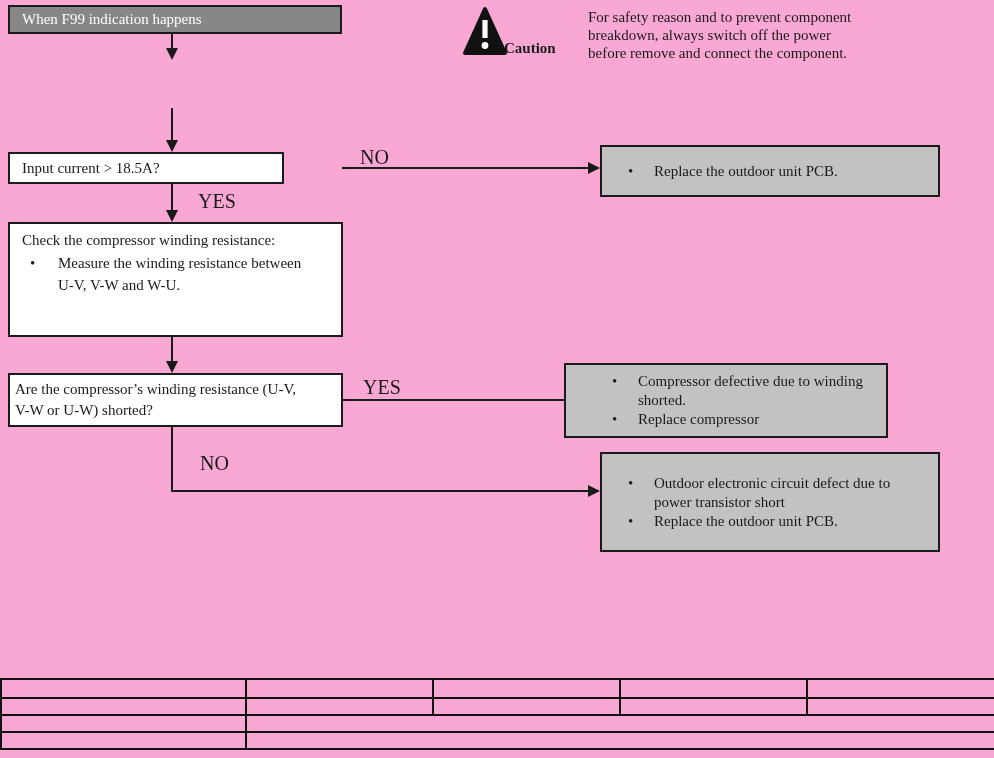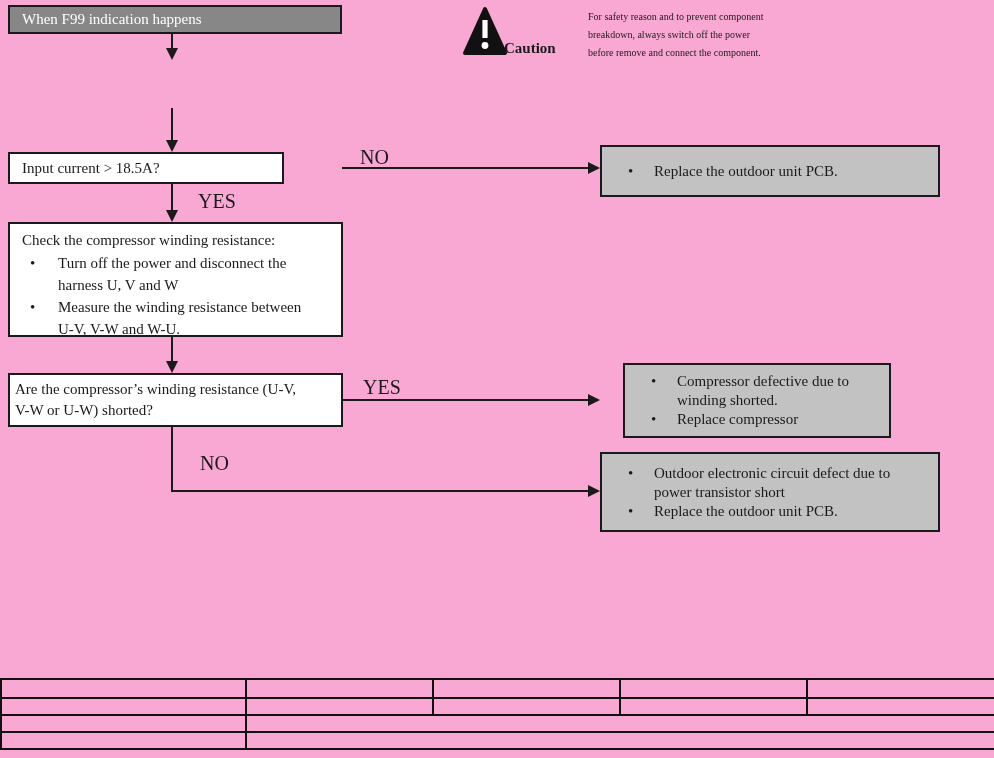--- a/index.html
+++ b/index.html
@@ -18,21 +18,21 @@
   .vline,.hline{position:absolute;background:var(--line);}
   .arr-down{position:absolute;width:0;height:0;border-left:6px solid transparent;border-right:6px solid transparent;border-top:12px solid var(--line);}
   .arr-right{position:absolute;width:0;height:0;border-top:6px solid transparent;border-bottom:6px solid transparent;border-left:12px solid var(--line);}
   .lbl{position:absolute;font-size:20px;color:#1a1a1a;}
   .steptitle{margin:0;}
   .stepul{margin:1px 0 0 0;padding:0;list-style:none;}
   .stepul li{position:relative;padding-left:36px;max-width:250px;}
   .stepul li::before{content:"\2022";position:absolute;left:8px;top:0;}
   .caution-wrap{position:absolute;}
   .caution-label{position:absolute;font-weight:bold;font-size:15px;}
-  .caution-text{position:absolute;font-size:10px;line-height:18px;width:330px;}
+  .caution-text{position:absolute;font-size:15px;line-height:18px;width:330px;}
   table.btable{position:absolute;left:0;top:678px;width:994px;border-collapse:collapse;table-layout:fixed;}
   table.btable td{border:2px solid #111;padding:0;font-size:12px;}
   tr.r1 td{height:17px;}
   tr.rn td{height:15px;}
 </style>
 </head>
 <body>
 
 <div id="page" style="--start-fill: #878787; --result-fill: #c2c2c2; --line: #1a1a1a;">
 
@@ -61,49 +61,48 @@
     </ul>
   </div>
 
   <div class="lbl" style="left:198px;top:190px;">YES</div>
   <div class="vline" style="left:171px;top:184px;width:2px;height:26px;"></div>
   <div class="arr-down" style="left:166px;top:210px;"></div>
 
   <div class="box" style="left:8px;top:222px;width:335px;height:115px;padding:5px 8px 5px 12px;line-height:22px;">
     <p class="steptitle">Check the compressor winding resistance:</p>
     <ul class="stepul">
-      <li>Turn off the power and disconnect the harness U, V and W</li>
       <li>Measure the winding resistance between U-V, V-W and W-U.</li>
     </ul>
   </div>
 
   <div class="vline" style="left:171px;top:337px;width:2px;height:24px;"></div>
   <div class="arr-down" style="left:166px;top:361px;"></div>
 
   <div class="box flex-center" style="left:8px;top:373px;width:335px;height:54px;padding:2px 18px 2px 5px;">
     <div style="max-width:290px;">Are the compressor’s winding resistance (U-V, V-W or U-W) shorted?</div>
   </div>
 
   <div class="lbl" style="left:363px;top:376px;">YES</div>
   <div class="hline" style="left:343px;top:399px;width:245px;height:2px;"></div>
   <div class="arr-right" style="left:588px;top:394px;"></div>
 
-  <div class="box resultbox" style="left:623px;top:363px;width:268px;height:75px;">
+  <div class="box resultbox" style="left:564px;top:363px;width:324px;height:75px;padding-left:20px;">
     <ul>
       <li style="max-width:285px;">Compressor defective due to winding shorted.</li>
       <li>Replace compressor</li>
     </ul>
   </div>
 
   <div class="lbl" style="left:200px;top:452px;">NO</div>
   <div class="vline" style="left:171px;top:427px;width:2px;height:65px;"></div>
   <div class="hline" style="left:171px;top:490px;width:417px;height:2px;"></div>
   <div class="arr-right" style="left:588px;top:485px;"></div>
 
-  <div class="box resultbox" style="left:600px;top:452px;width:340px;height:80px;">
+  <div class="box resultbox" style="left:600px;top:452px;width:340px;height:100px;">
     <ul>
       <li style="max-width:285px;">Outdoor electronic circuit defect due to power transistor short</li>
       <li>Replace the outdoor unit PCB.</li>
     </ul>
   </div>
 
   <div class="caution-wrap" style="left:462px;top:6px;width:46px;height:52px;">
     <svg width="46" height="52" viewBox="0 0 46 52">
       <path d="M23 3 L43 47 L3 47 Z" fill="#111" stroke="#111" stroke-width="4" stroke-linejoin="round"></path>
       <rect x="20.4" y="14" width="5.2" height="18" fill="#fff"></rect>

